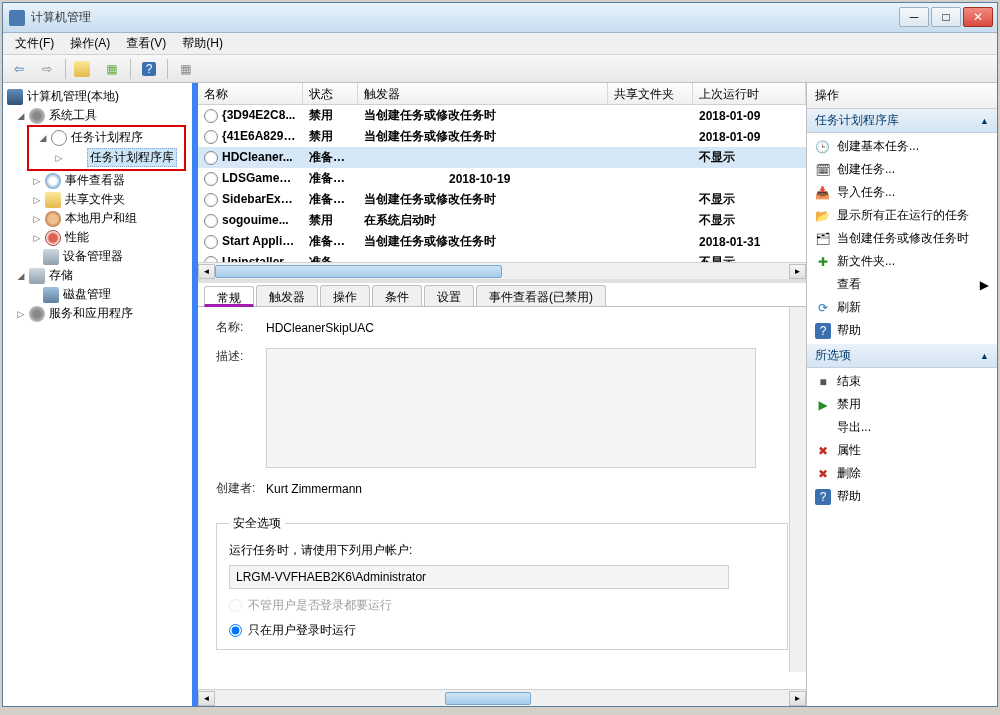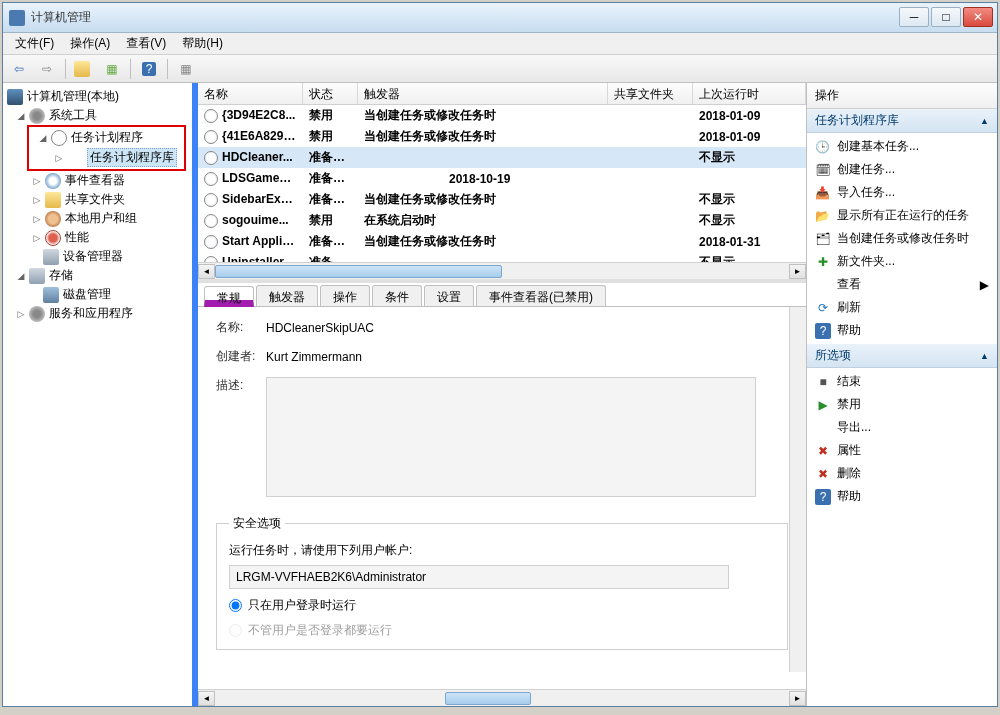--- a/index.html
+++ b/index.html
@@ -40,21 +40,21 @@
 .task-row .cell { padding: 2px 6px; overflow: hidden; text-overflow: ellipsis; white-space: nowrap; }
 .task-clock { width: 14px; height: 14px; border: 1px solid #888; border-radius: 50%; margin-right: 4px; display: inline-block; vertical-align: middle; background: radial-gradient(circle, #fff 40%, #e0e8f0 100%); position: relative; }
 .hscroll { height: 17px; background: #f0f0f0; border-top: 1px solid #d0d0d0; display: flex; align-items: center; }
 .hscroll .arrow { width: 17px; height: 15px; background: linear-gradient(to bottom, #f5f5f5, #e0e0e0); border: 1px solid #c0c0c0; display: flex; align-items: center; justify-content: center; font-size: 8px; }
 .hscroll .track { flex: 1; height: 15px; background: #f0f0f0; position: relative; }
 .hscroll .thumb { position: absolute; left: 0; width: 50%; height: 13px; top: 1px; background: linear-gradient(to bottom, #cde4f7, #a7cdec); border: 1px solid #7ba7ce; border-radius: 2px; }
 
 .detail-panel { flex: 1; display: flex; flex-direction: column; background: #fff; overflow: hidden; }
 .tabstrip { display: flex; height: 24px; padding: 2px 6px 0 6px; border-bottom: 1px solid #c0c0c0; background: #fff; }
 .tab { padding: 3px 12px; border: 1px solid #c0c0c0; border-bottom: none; margin-right: 2px; background: #f0f0f0; cursor: pointer; border-radius: 3px 3px 0 0; }
-.tab.active { background: #fff; border-bottom: 7px solid #a21caf; position: relative; top: 1px; }
+.tab.active { background: #fff; border-bottom: 3px solid #a21caf; position: relative; top: 1px; }
 .detail-body { flex: 1; padding: 12px 18px; overflow: auto; background: #fff; position: relative; }
 .field-row { display: flex; align-items: center; margin-bottom: 12px; }
 .field-label { width: 50px; color: #333; }
 .field-val { flex: 1; }
 .desc-box { width: 490px; height: 120px; border: 1px solid #d0d0d0; background: #f4f4f4; }
 .fieldset { border: 1px solid #d0d0d0; padding: 10px 12px; margin-top: 18px; }
 .fieldset-title { background: #fff; padding: 0 4px; }
 .account-box { border: 1px solid #d0d0d0; background: #f4f4f4; padding: 4px 6px; margin-top: 6px; width: 500px; }
 .radio-row { display: flex; align-items: center; margin-top: 8px; gap: 6px; }
 .vscroll-right { position: absolute; right: 0; top: 0; bottom: 17px; width: 17px; background: #f0f0f0; border-left: 1px solid #d0d0d0; }
@@ -283,40 +283,40 @@
           <div class="tab">操作</div>
           <div class="tab">条件</div>
           <div class="tab">设置</div>
           <div class="tab">事件查看器(已禁用)</div>
         </div>
         <div class="detail-body">
           <div class="field-row">
             <div class="field-label">名称:</div>
             <div class="field-val">HDCleanerSkipUAC</div>
           </div>
+          <div class="field-row" style="align-items:flex-start">
+            <div class="field-label">描述:</div>
+            <div class="desc-box"></div>
+          </div>
           <div class="field-row">
             <div class="field-label">创建者:</div>
             <div class="field-val">Kurt Zimmermann</div>
-          </div>
-          <div class="field-row" style="align-items:flex-start">
-            <div class="field-label">描述:</div>
-            <div class="desc-box"></div>
           </div>
 
           <fieldset class="fieldset">
             <legend class="fieldset-title">安全选项</legend>
             <div>运行任务时，请使用下列用户帐户:</div>
             <div class="account-box">LRGM-VVFHAEB2K6\Administrator</div>
+            <div class="radio-row" style="opacity:.4">
+              <input type="radio" disabled="" style="">
+              <span>不管用户是否登录都要运行</span>
+            </div>
             <div class="radio-row">
               <input type="radio" checked="" style="">
               <span>只在用户登录时运行</span>
-            </div>
-            <div class="radio-row" style="opacity:.4">
-              <input type="radio" disabled="" style="">
-              <span>不管用户是否登录都要运行</span>
             </div>
           </fieldset>
 
           <div class="vscroll-right"></div>
         </div>
         <div class="hscroll">
           <div class="arrow">◄</div>
           <div class="track">
               <div class="thumb" style="left:40%;width:15%"></div>
             </div>

